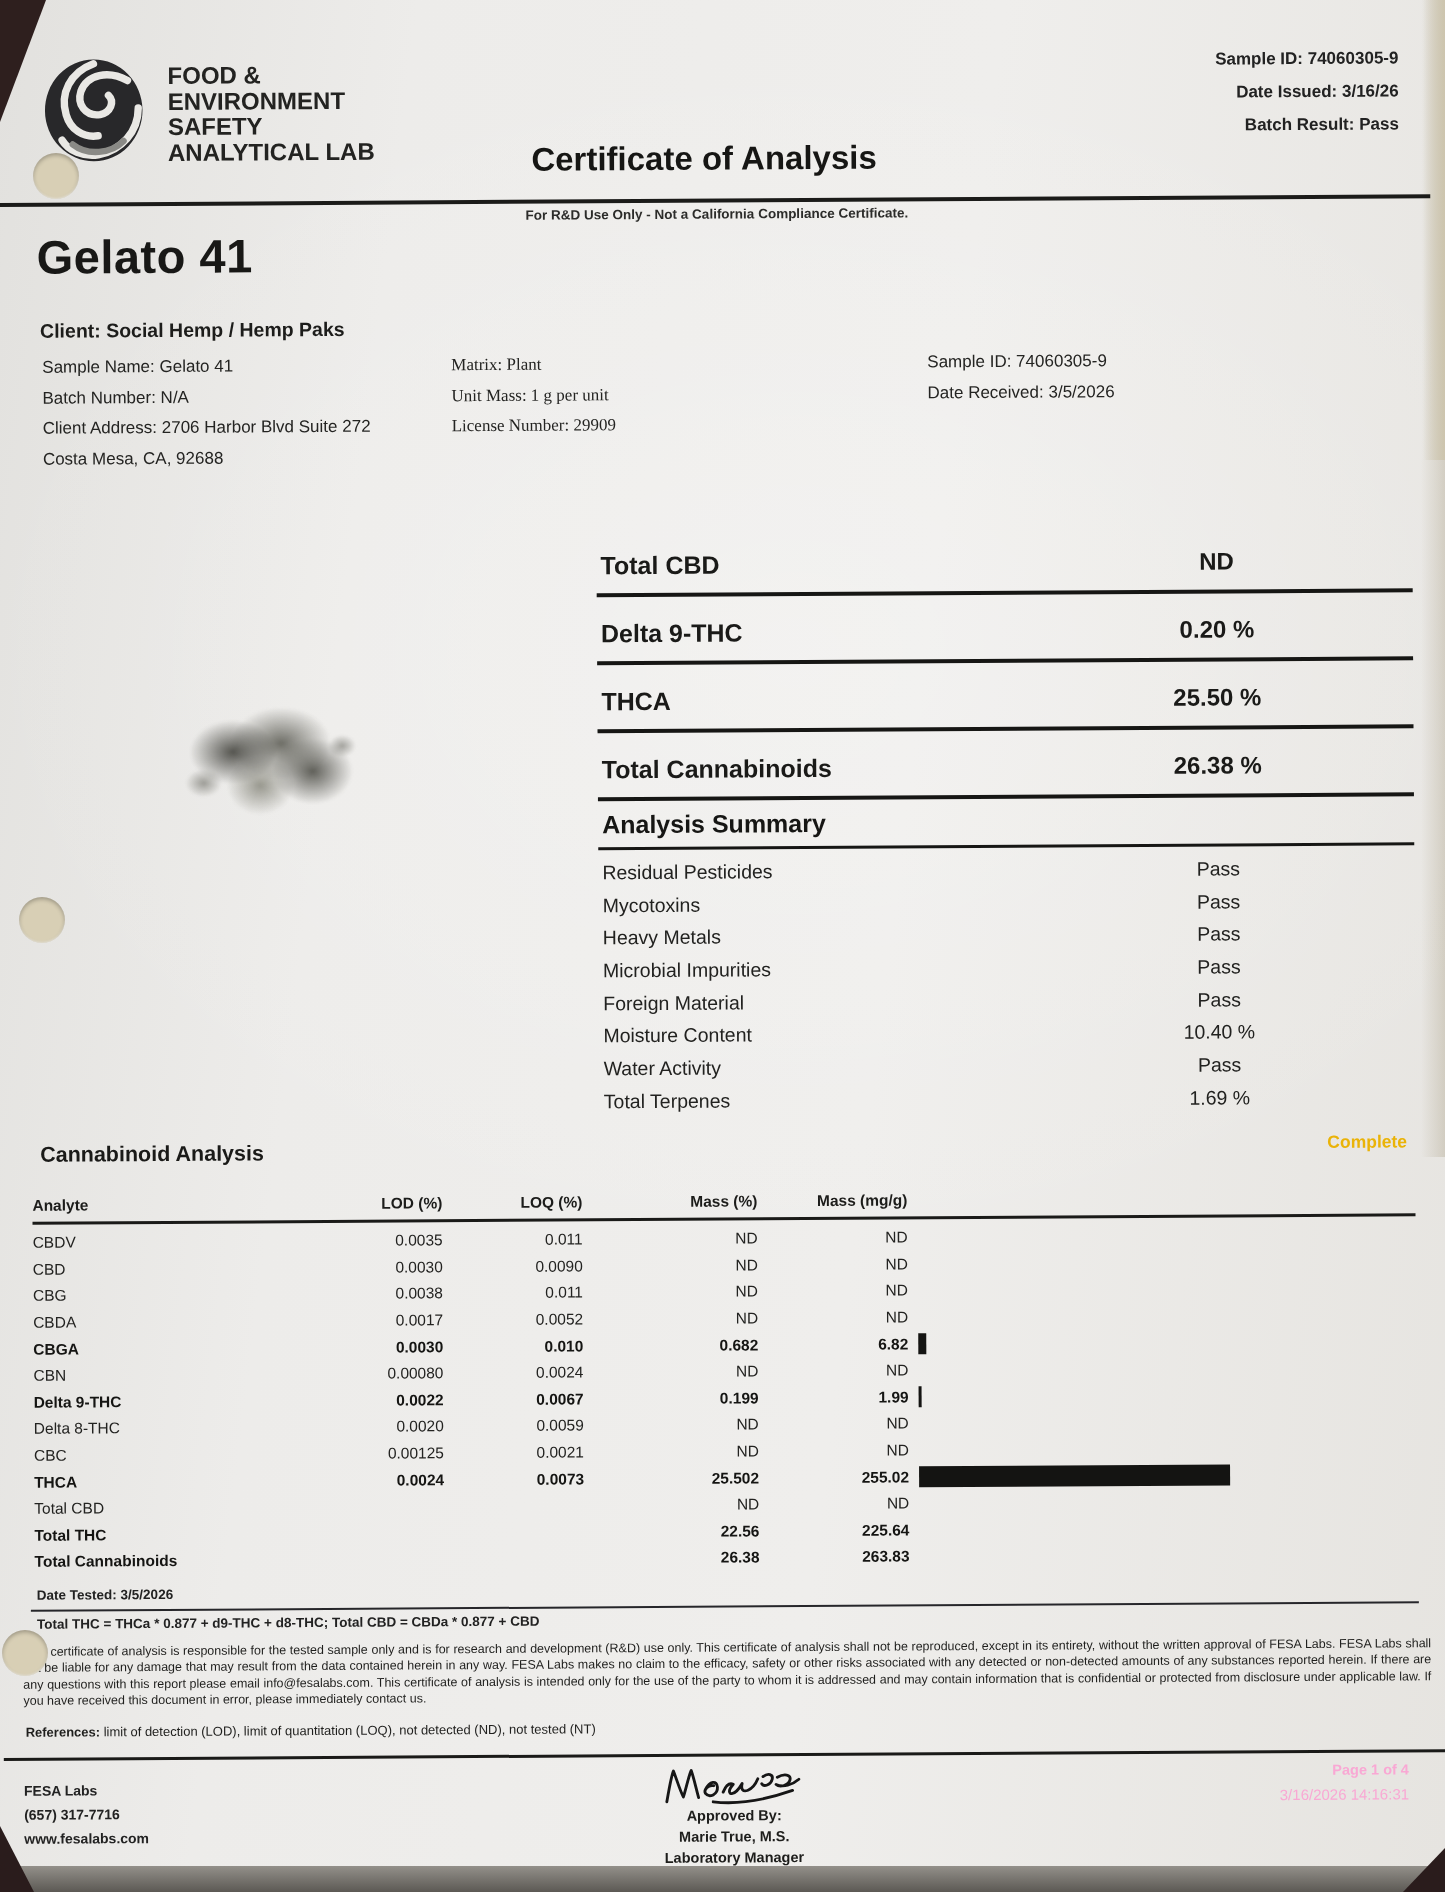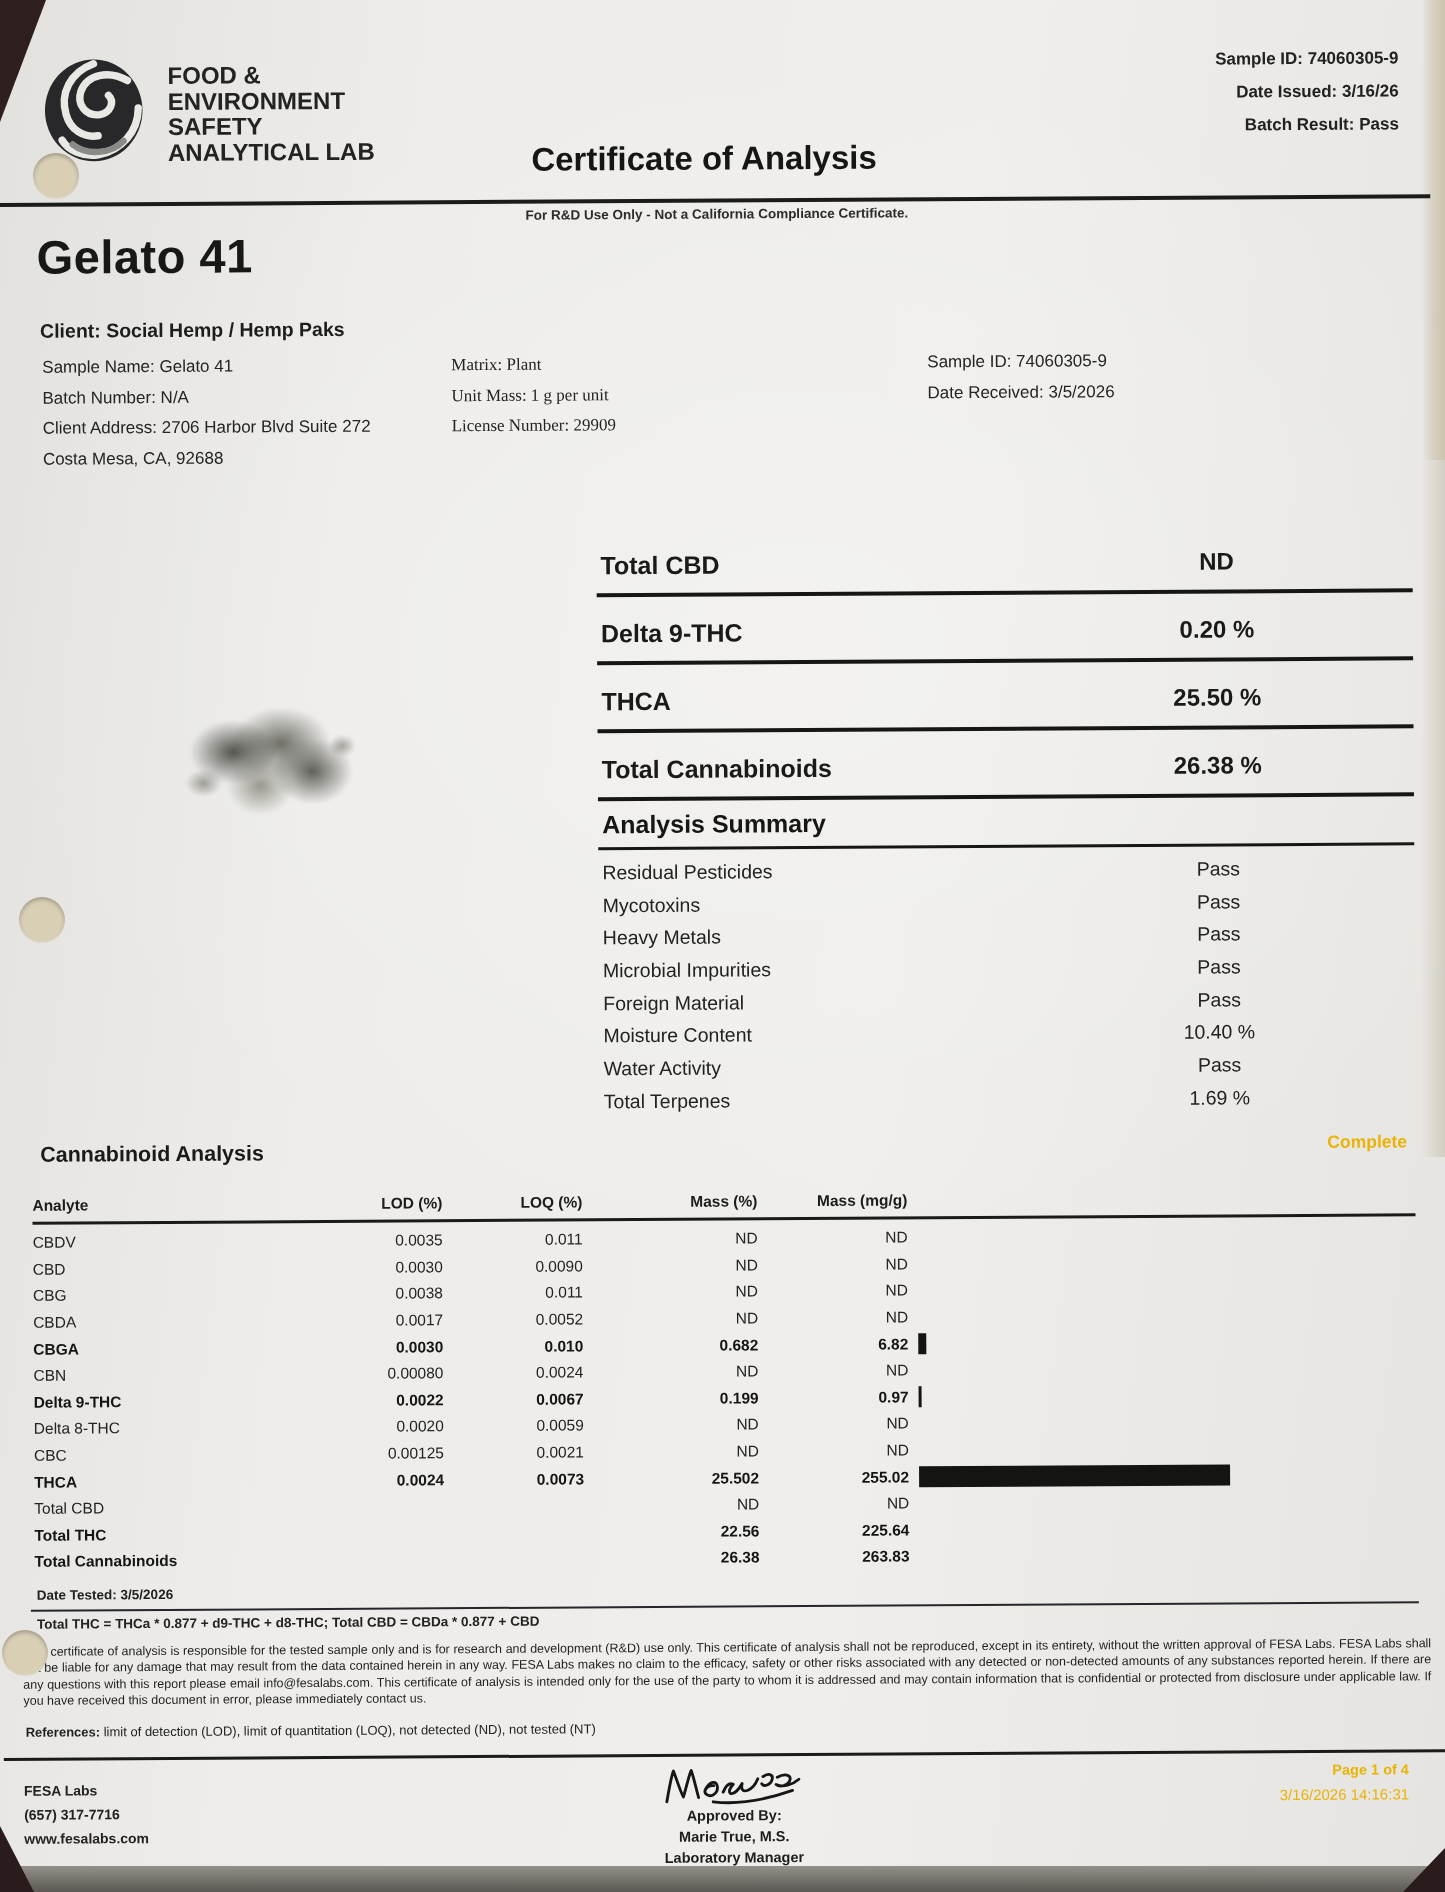--- a/index.html
+++ b/index.html
@@ -97,21 +97,21 @@
   .disclaimer{position:absolute;left:20px;top:1640px;width:1408px;font-size:12.5px;line-height:16.3px;
               text-align:justify;color:#1f1f1d;}
   .references{position:absolute;left:22px;top:1721px;font-size:13px;color:#1f1f1d;}
   .references b{font-weight:bold;text-align:center;}
 
   .footer-rule{position:absolute;left:0;top:1754px;width:1442px;height:3px;background:#1a1a18;}
   .f-left{position:absolute;left:20px;top:1775px;font-size:14px;font-weight:bold;line-height:24px;color:#222;}
   .f-sig{position:absolute;left:590px;top:1758px;width:280px;text-align:center;color:#1d1d1b;}
   .f-sig svg{display:block;margin:0 auto;transform:rotate(-4deg);}
   .f-sig .sig-lines{font-size:14.5px;line-height:21px;font-weight:bold;}
-  .f-right{position:absolute;right:40px;top:1762px;text-align:right;color:#eab308;}
+  .f-right{position:absolute;right:40px;top:1762px;text-align:right;color:#f9a8d4;}
   .f-page{font-size:14.5px;font-weight:bold;line-height:24px;}
   .f-time{font-size:15px;line-height:26px;}
 </style>
 </head>
 <body>
 
 <div class="page">
   <div class="paper"></div>
   <div class="edge-tr"></div>
 
@@ -262,21 +262,21 @@
             <span class="c-loq">0.0024</span>
             <span class="c-mpct">ND</span>
             <span class="c-mgg">ND</span>
             <span class="bar-cell"></span>
           </div>
         <div class="t-row bold">
             <span class="c-analyte">Delta 9-THC</span>
             <span class="c-lod">0.0022</span>
             <span class="c-loq">0.0067</span>
             <span class="c-mpct">0.199</span>
-            <span class="c-mgg">0.97</span>
+            <span class="c-mgg">1.99</span>
             <span class="bar-cell">
               <span class="mass-bar" style="display: block; width: 2.5px;"></span>
             </span>
           </div>
         <div class="t-row">
             <span class="c-analyte">Delta 8-THC</span>
             <span class="c-lod">0.0020</span>
             <span class="c-loq">0.0059</span>
             <span class="c-mpct">ND</span>
             <span class="c-mgg">ND</span>

